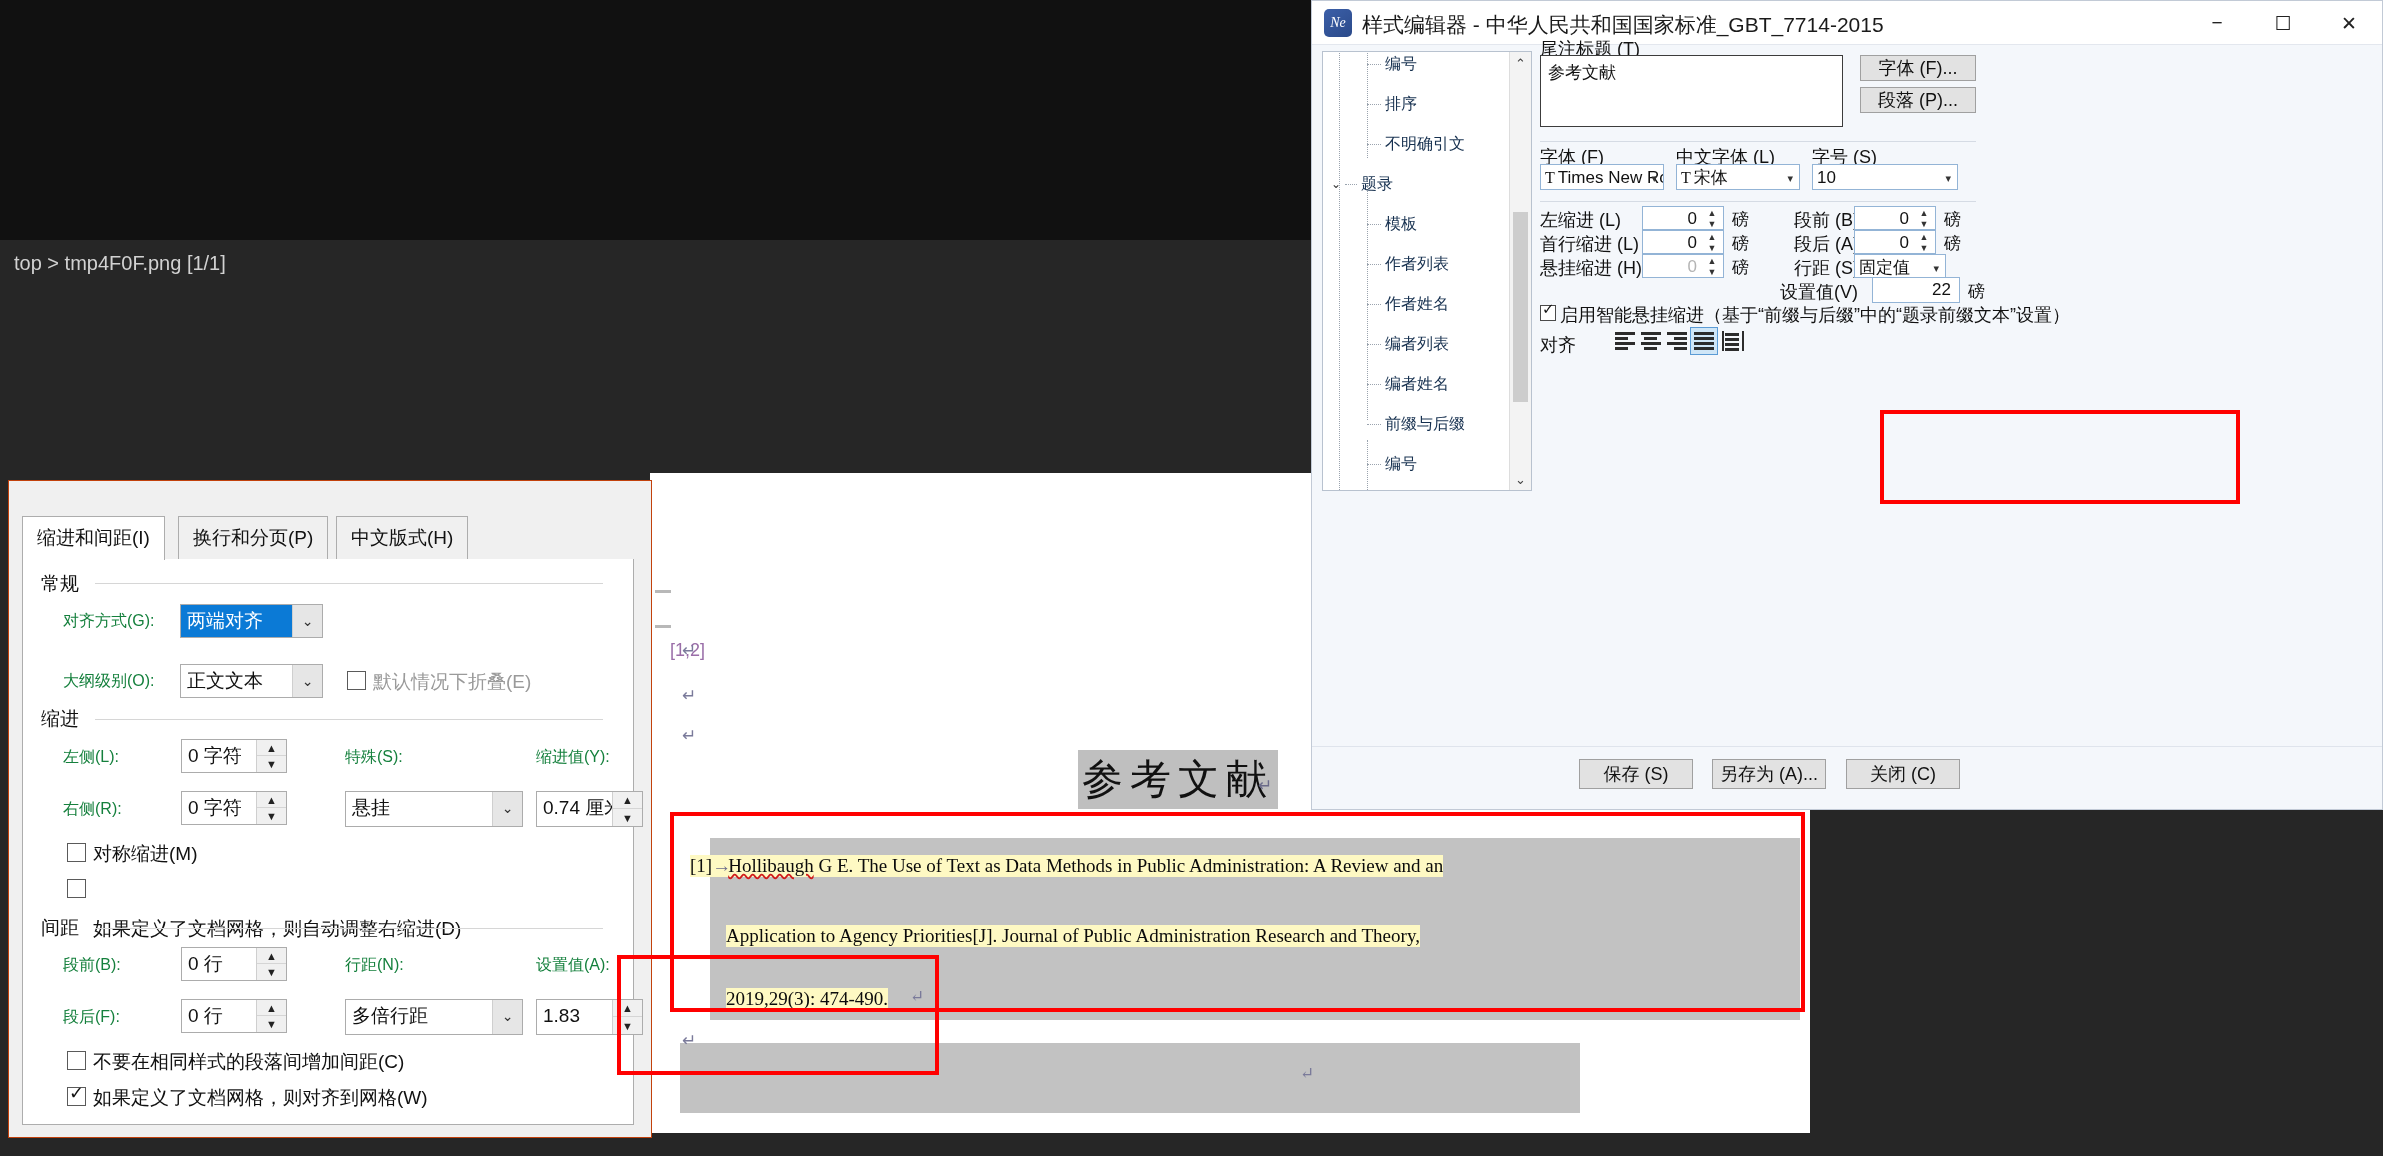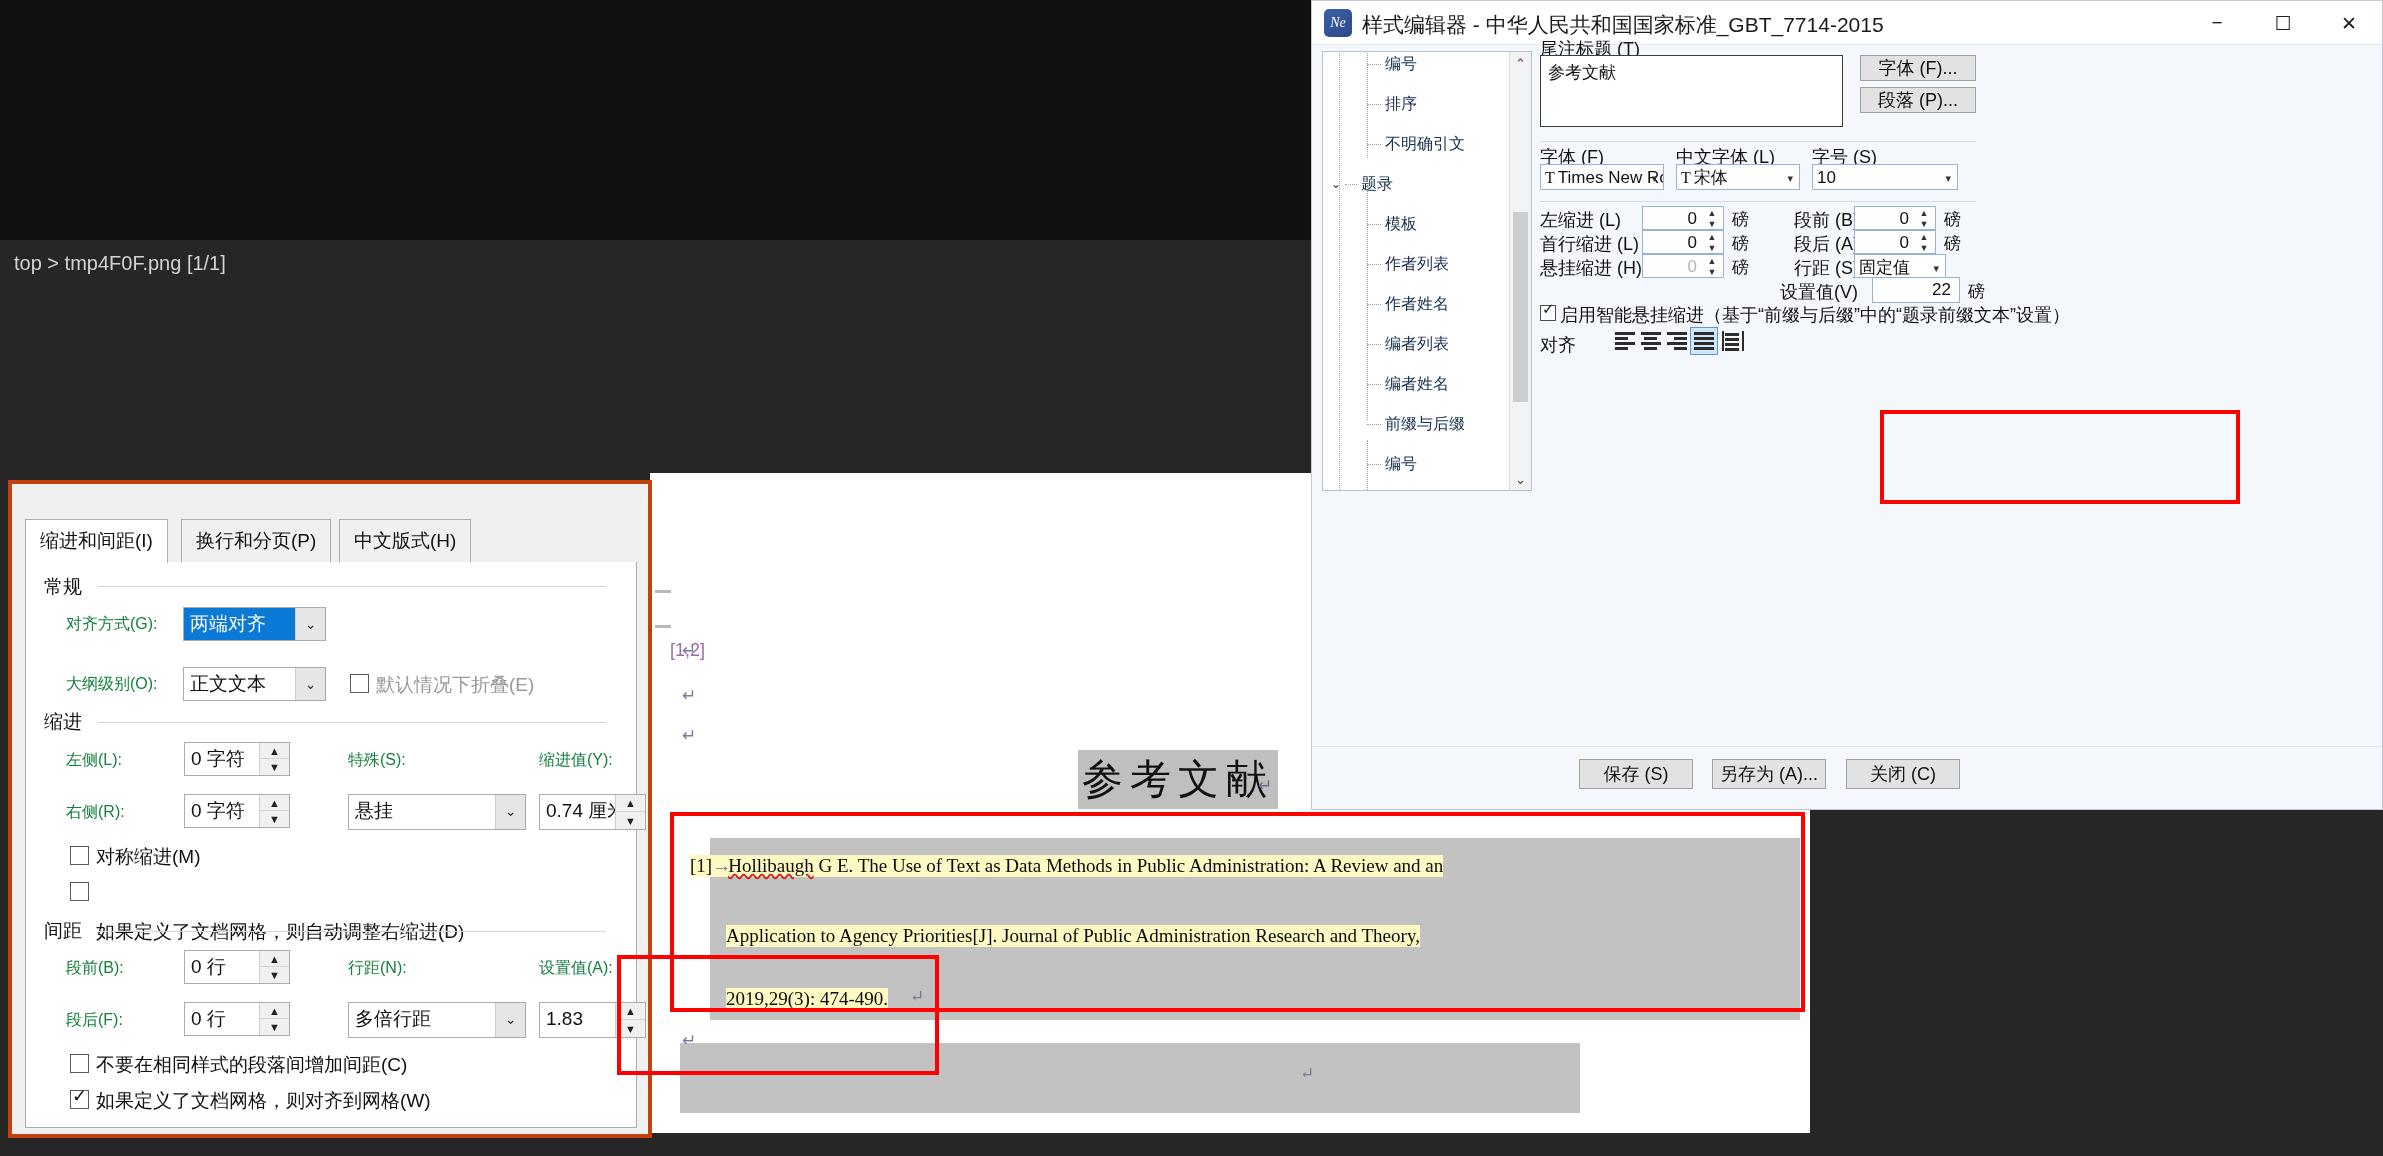--- a/index.html
+++ b/index.html
@@ -61,21 +61,21 @@
   #ref1b { left:46px; top:107px; }
   #ref1c { left:46px; top:170px; }
   #ref2  { left:10px; top:245px; }
   .ref-band { position:absolute; background:#c2c2c2; }
   .ref-tab { display:inline-block; width:16px; color:#6b6b8a; }
   .misspell { border-bottom:2px wavy #d01b1b; text-decoration: underline; text-decoration-color:#d01b1b; text-decoration-style: wavy; }
 
   
   #paragraph-dialog {
     position:absolute; left:8px; top:480px; width:644px; height:658px;
-    background:#f0f0f0; border:4px solid #c2410c;
+    background:#f0f0f0; border:1px solid #c2410c;
     font-size:19px; color:#111;
   }
   #pd-tabstrip { position:absolute; left:13px; top:35px; width:612px; height:44px; border-bottom:1px solid #adadad; }
   .pd-tab {
     position:absolute; top:0; height:44px; line-height:42px; padding:0 14px;
     background:#f0f0f0; border:1px solid #adadad; border-bottom:none; font-size:19px;
   }
   .pd-tab.active { background:#ffffff; z-index:2; }
   #pd-body { position:absolute; left:13px; top:78px; width:612px; height:566px; background:#ffffff; border:1px solid #adadad; border-top:none; }
 

